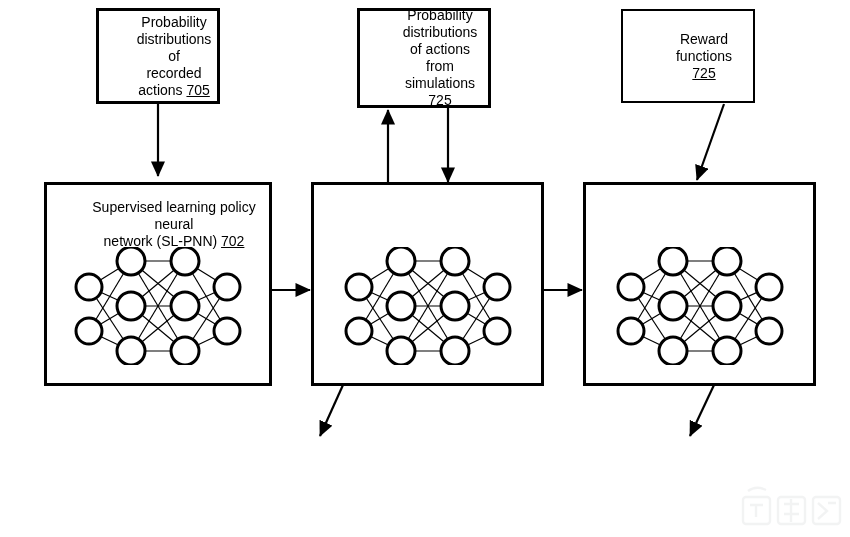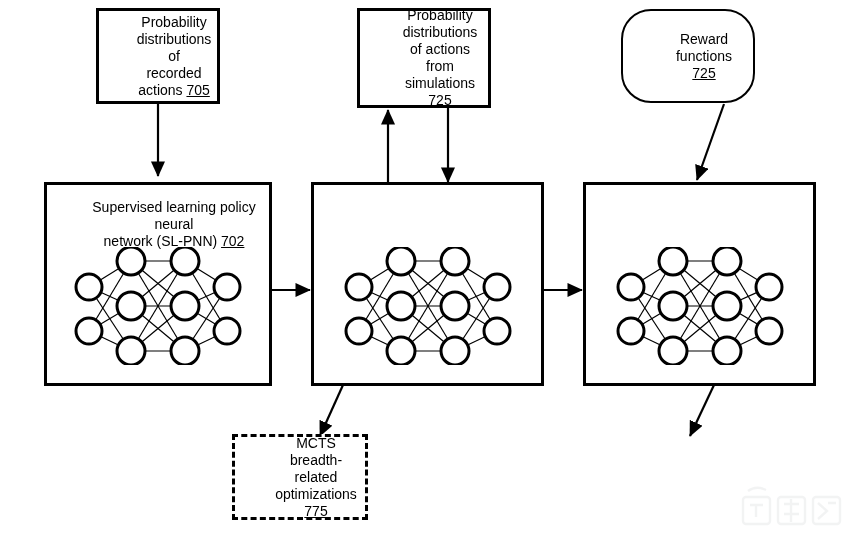--- a/index.html
+++ b/index.html
@@ -106,21 +106,21 @@
 distributions of
 recorded actions </span><span class="ref">705</span></div>
   </div>
 
   <div class="box solid" style="left:357px; top:8px; width:134px; height:100px;">
     <div class="caption"><span>Probability
 distributions of actions
 from simulations </span><span class="ref">725</span></div>
   </div>
 
-  <div class="box solid-thin" style="left:621px; top:9px; width:134px; height:94px;border-radius:30px;">
+  <div class="box solid-thin" style="left:621px; top:9px; width:134px; height:94px;">
     <div class="caption"><span>Reward functions </span><span class="ref">725</span></div>
   </div>
 
   <div class="box solid net-box" style="left:44px; top:182px; width:228px; height:204px;">
     <div class="caption"><span>Supervised learning policy neural
 network (SL-PNN) </span><span class="ref">702</span></div>
     <svg class="netfig" width="194" height="118" viewBox="0 0 194 118">
       <g stroke="#000000" stroke-width="1.2" fill="none">
         <line x1="28" y1="40" x2="70" y2="14"></line>
           <line x1="28" y1="40" x2="70" y2="59"></line>
@@ -232,24 +232,20 @@
           <circle cx="70" cy="104" r="14"></circle>
         <circle cx="124" cy="14" r="14"></circle>
           <circle cx="124" cy="59" r="14"></circle>
           <circle cx="124" cy="104" r="14"></circle>
         <circle cx="166" cy="40" r="13"></circle>
           <circle cx="166" cy="84" r="13"></circle>
       </g>
     </svg>
   </div>
 
-  <div class="box dashed" style="left:232px; top:434px; width:136px; height:86px;">
-    <div class="caption"><span>MCTS breadth-related
-optimizations </span><span class="ref">775</span></div>
-  </div>
 
 
   <div id="watermark">
     <svg width="104" height="46" viewBox="0 0 104 46">
       <g fill="none" stroke="#9aa0a6" stroke-width="2.4">
         <rect x="3" y="14" width="27" height="27" rx="3"></rect>
         <path d="M8 8 Q16 2 26 7"></path>
         <path d="M10 22 h13 M16 22 v12"></path>
         <rect x="38" y="14" width="27" height="27" rx="3"></rect>
         <path d="M44 21 h15 M51 16 v23 M44 31 h15"></path>

